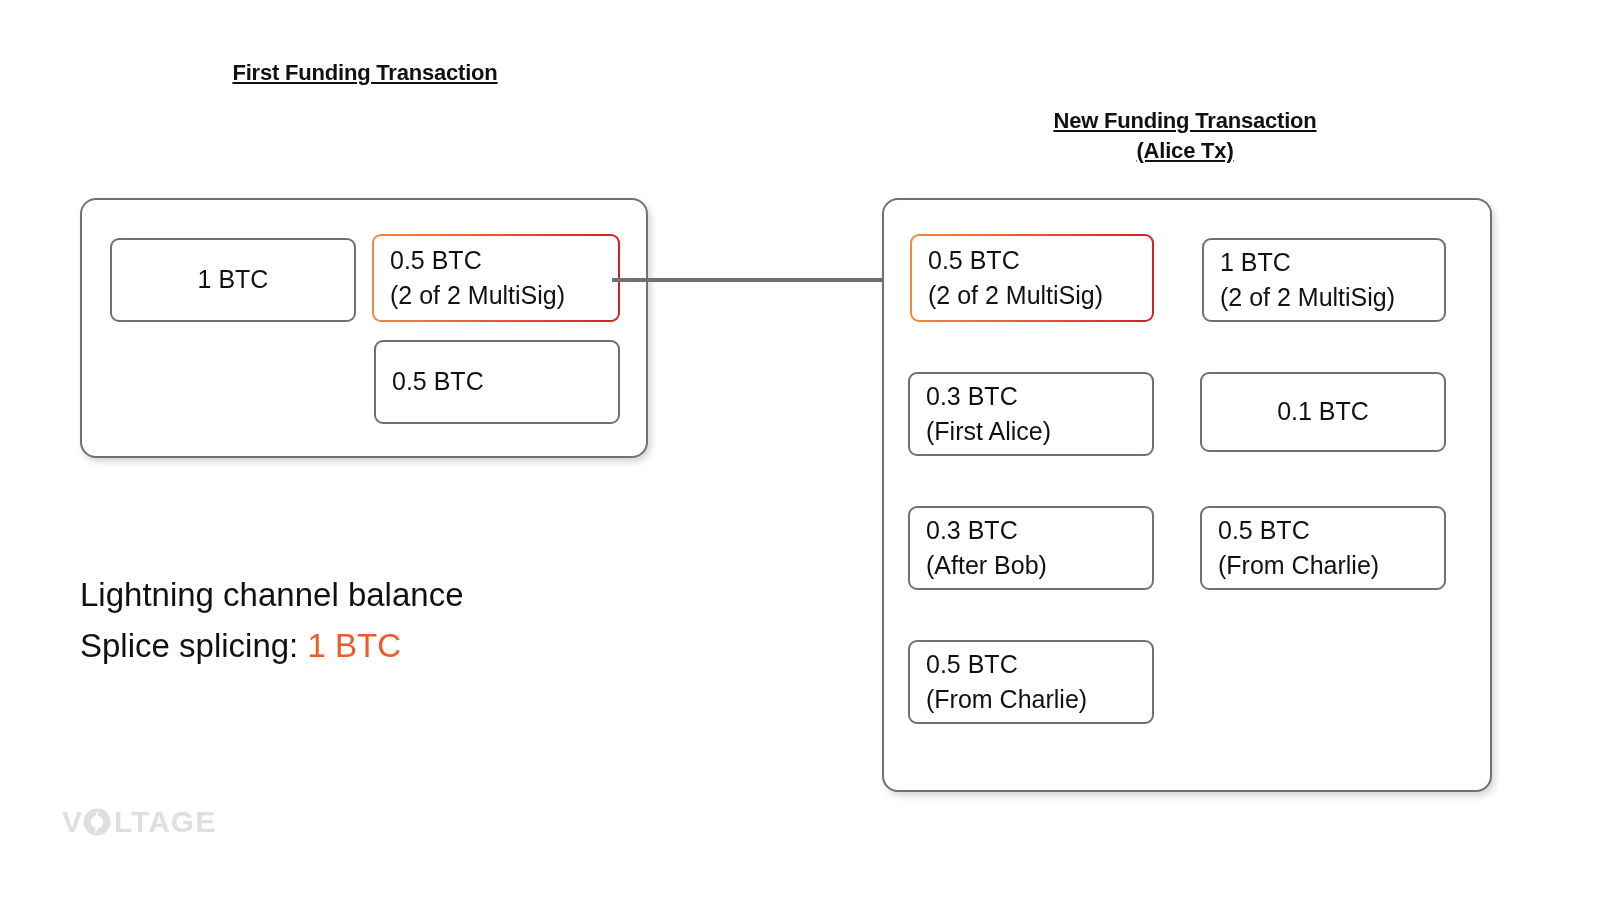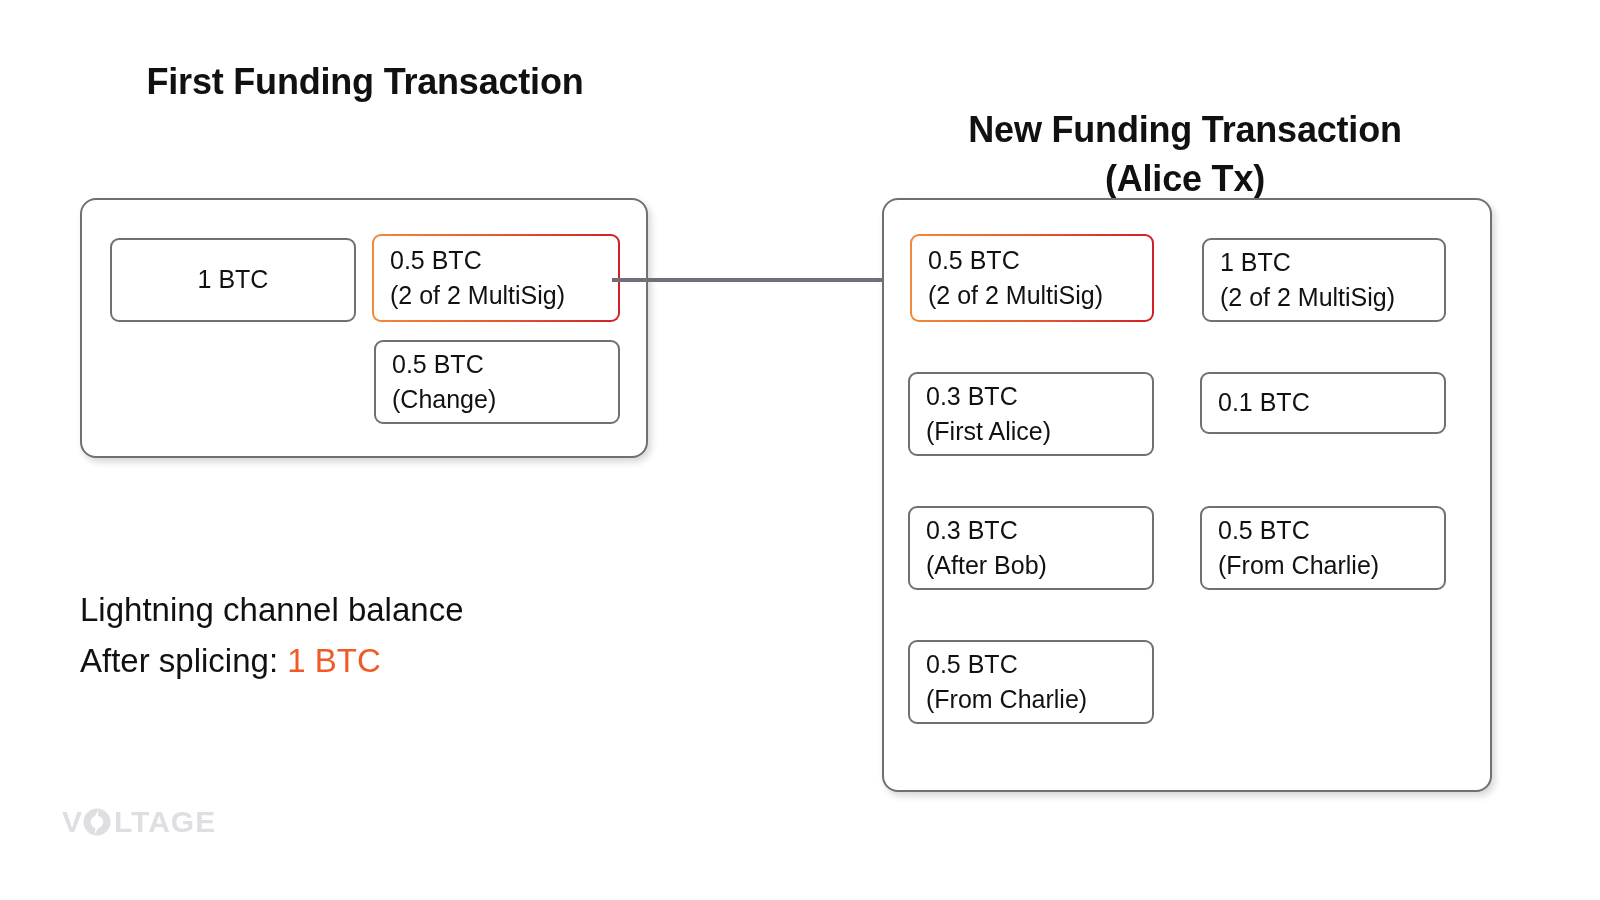--- a/index.html
+++ b/index.html
@@ -19,25 +19,26 @@
 
   .stage {
     position: absolute;
     inset: 0;
   }
 
   
   .panel-title {
     position: absolute;
     font-weight: bold;
-    font-size: 36px;
+    font-size: 22px;
     line-height: 1.35;
     color: #111111;
     text-align: center;
     letter-spacing: -0.2px;
+    text-decoration: underline;
   }
   #title-left {
     left: 80px;
     top: 58px;
     width: 570px;
   }
   #title-right {
     left: 900px;
     top: 58px;
     width: 570px;
@@ -106,40 +107,40 @@
 
   
   #box-l-1btc      { left: 110px; top: 238px; width: 246px; height: 84px; }
   #box-l-multisig  { left: 372px; top: 234px; width: 248px; height: 88px; }
   #box-l-change    { left: 374px; top: 340px; width: 246px; height: 84px; }
 
   
   #box-r-multisig05 { left: 910px; top: 234px; width: 244px; height: 88px; }
   #box-r-multisig1  { left: 1202px; top: 238px; width: 244px; height: 84px; }
   #box-r-alice      { left: 908px; top: 372px; width: 246px; height: 84px; }
-  #box-r-bobchange  { left: 1200px; top: 372px; width: 246px; height: 62px; }
+  #box-r-bobchange  { left: 1200px; top: 372px; width: 246px; height: 80px; align-items: center; }
   #box-r-bob        { left: 908px; top: 506px; width: 246px; height: 84px; }
   #box-r-charlie1   { left: 1200px; top: 506px; width: 246px; height: 84px; }
   #box-r-charlie2   { left: 908px; top: 640px; width: 246px; height: 84px; }
 
   
   #connector-arrow {
     position: absolute;
     left: 612px;
     top: 258px;
     width: 306px;
     height: 44px;
     overflow: visible;
   }
 
   
   #balance-block {
     position: absolute;
     left: 80px;
-    top: 584px;
+    top: 569px;
     width: 620px;
   }
   #balance-block .bal-line {
     font-size: 33px;
     line-height: 51px;
     color: #111111;
     white-space: nowrap;
   }
   #balance-block .accent {
     color: #F05A28;
@@ -174,21 +175,20 @@
     <span class="amount">1 BTC</span>
   </div>
 
   <div class="out-box highlight" id="box-l-multisig">
     <span class="amount">0.5 BTC</span>
     <span class="note">(2 of 2 MultiSig)</span>
   </div>
 
   <div class="out-box" id="box-l-change">
     <span class="amount">0.5 BTC</span>
-    <span class="note">(Change)</span>
   </div>
 
   <svg id="connector-arrow" viewBox="0 0 306 44">
     <line x1="0" y1="22" x2="282" y2="22" stroke="#6F7075" stroke-width="4"></line>
     <polygon points="280,8 306,22 280,36" fill="#6F7075"></polygon>
   </svg>
 
   <div class="tx-container" id="tx-right"></div>
 
   <div class="out-box highlight" id="box-r-multisig05">
@@ -221,21 +221,21 @@
   </div>
 
   <div class="out-box" id="box-r-charlie2">
     <span class="amount">0.5 BTC</span>
     <span class="note">(From Charlie)</span>
   </div>
 
   <div id="balance-block">
     <div class="bal-line">Lightning channel balance</div>
     <div class="bal-line">
-      <span>After splicing: </span><span class="accent">1 BTC</span>
+      <span>Splice splicing: </span><span class="accent">1 BTC</span>
     </div>
   </div>
 
   <div id="brand-logo">
     <svg width="178" height="34" viewBox="0 0 178 34">
       <text x="0" y="27" font-family="Liberation Sans, sans-serif" font-size="30" font-weight="bold" letter-spacing="1" fill="#DDDFE2">V</text>
 
       <g transform="translate(21,3)">
         <circle cx="14" cy="14" r="13.5" fill="#DDDFE2"></circle>
         <circle cx="14" cy="14" r="6.2" fill="#FFFFFF"></circle>

